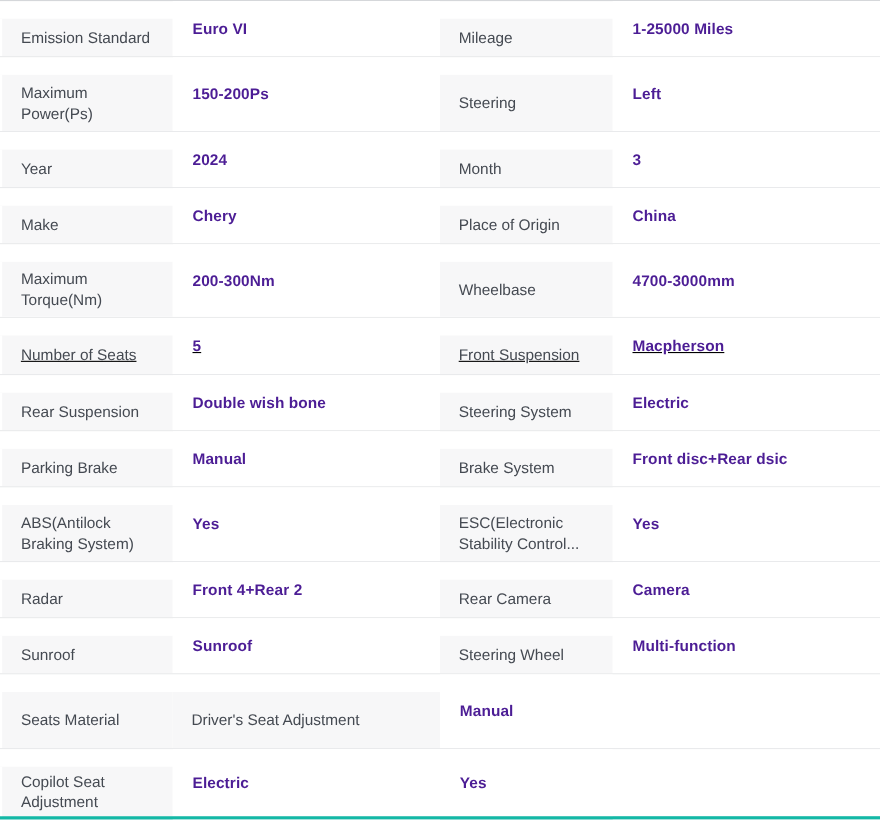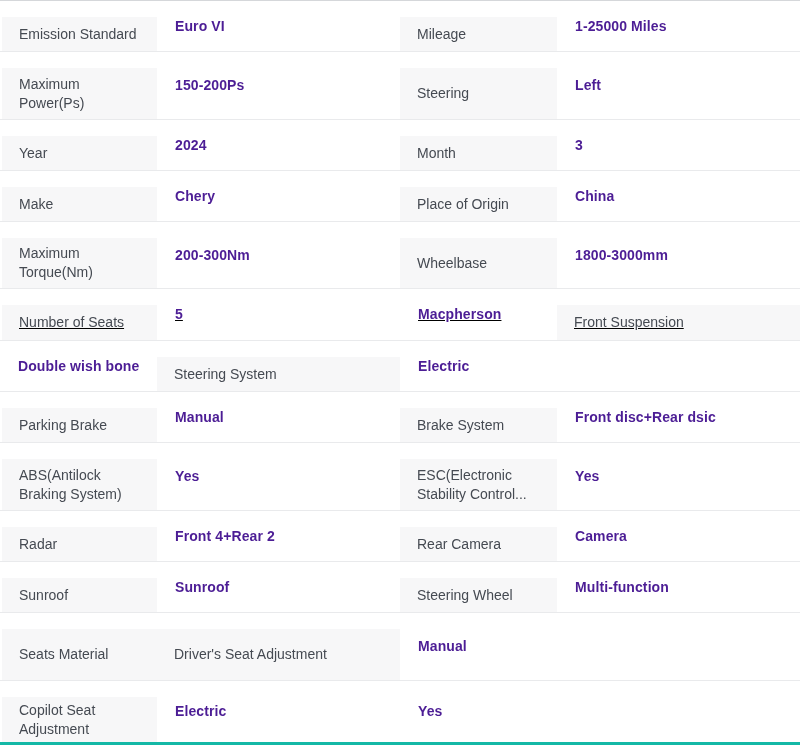--- a/index.html
+++ b/index.html
@@ -96,31 +96,32 @@
     <div class="spec-cell label first">Make</div>
     <div class="spec-cell value">Chery</div>
     <div class="spec-cell label">Place of Origin</div>
     <div class="spec-cell value">China</div>
   </div>
 
   <div class="spec-row">
     <div class="spec-cell label first">Maximum Torque(Nm)</div>
     <div class="spec-cell value">200-300Nm</div>
     <div class="spec-cell label">Wheelbase</div>
-    <div class="spec-cell value">1800-3000mm</div>
+    <div class="spec-cell value">4700-3000mm</div>
   </div>
 
   <div class="spec-row">
     <div class="spec-cell label first">Number of Seats</div>
     <div class="spec-cell value">5</div>
+    <div class="spec-cell label">Front Suspension</div>
     <div class="spec-cell value">Macpherson</div>
-    <div class="spec-cell label">Front Suspension</div>
   </div>
 
   <div class="spec-row">
+    <div class="spec-cell label first">Rear Suspension</div>
     <div class="spec-cell value">Double wish bone</div>
     <div class="spec-cell label">Steering System</div>
     <div class="spec-cell value">Electric</div>
   </div>
 
   <div class="spec-row">
     <div class="spec-cell label first">Parking Brake</div>
     <div class="spec-cell value">Manual</div>
     <div class="spec-cell label">Brake System</div>
     <div class="spec-cell value">Front disc+Rear dsic</div>

